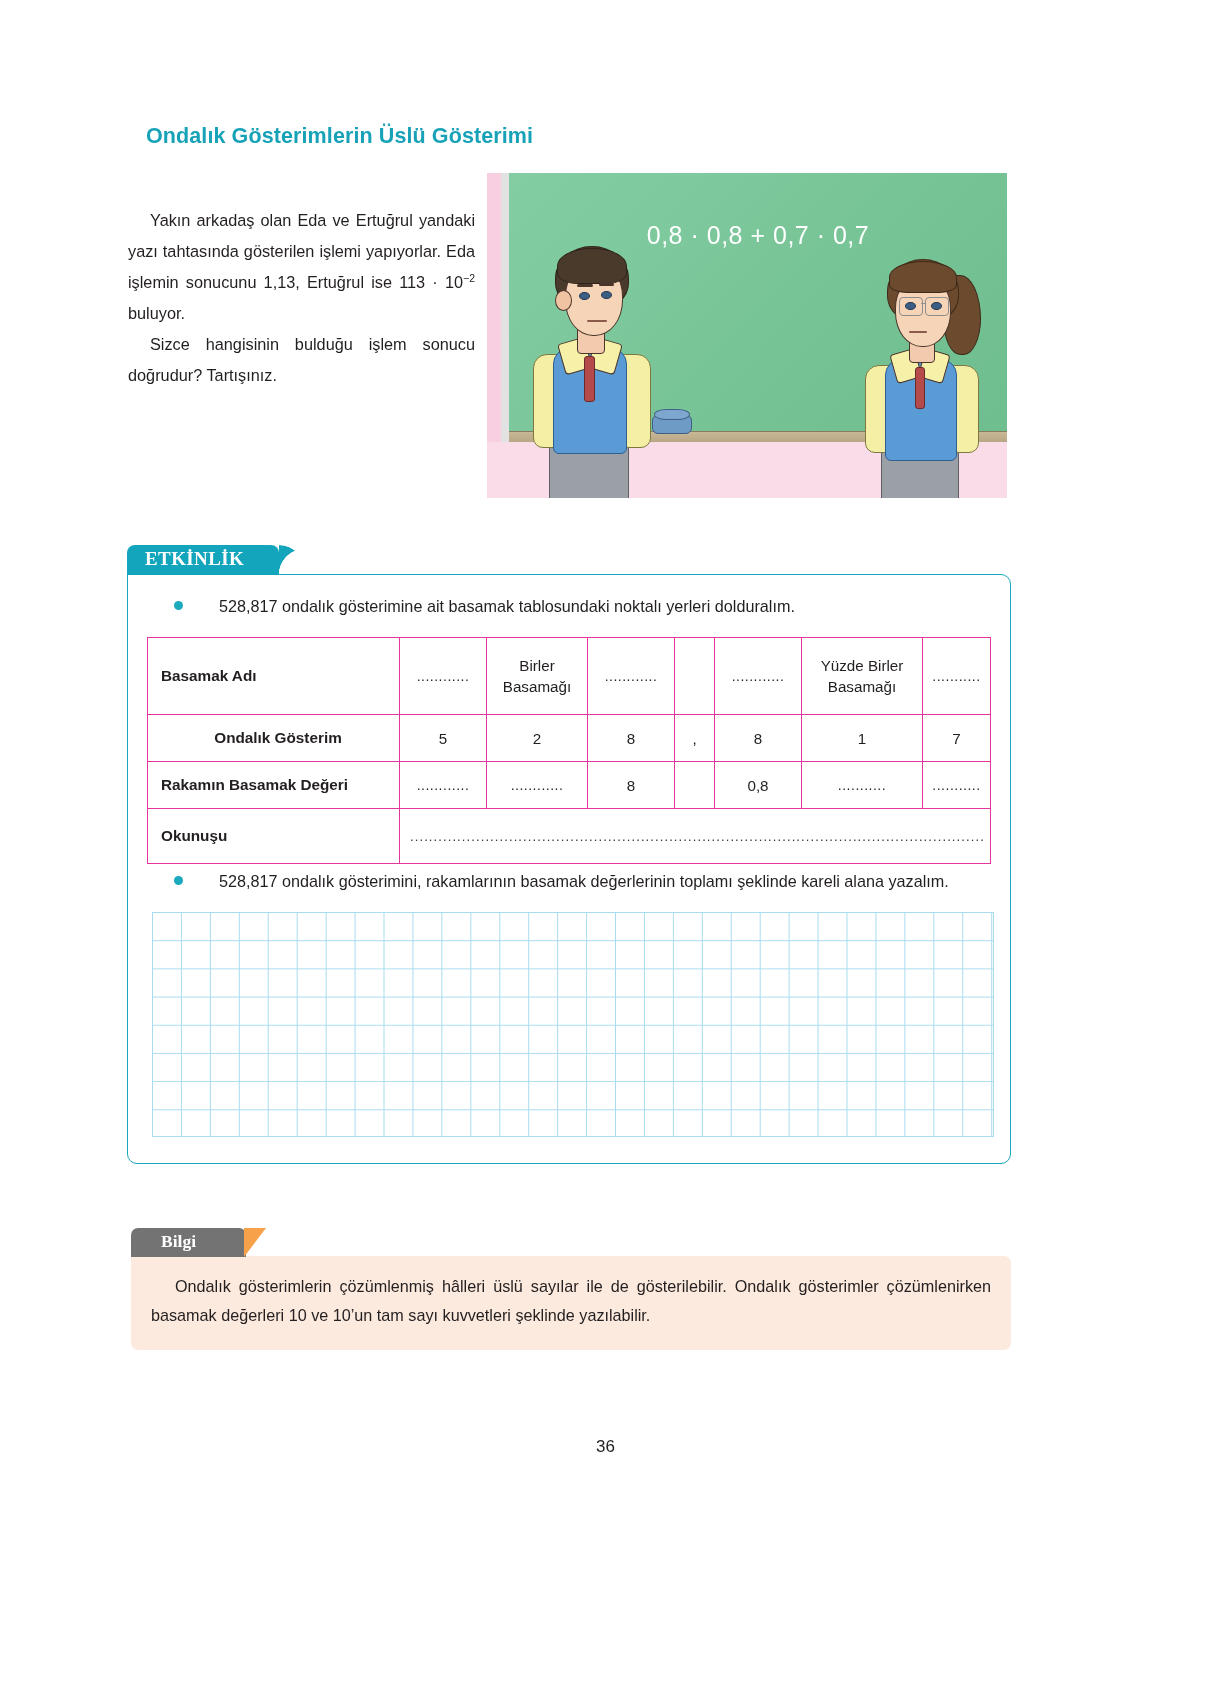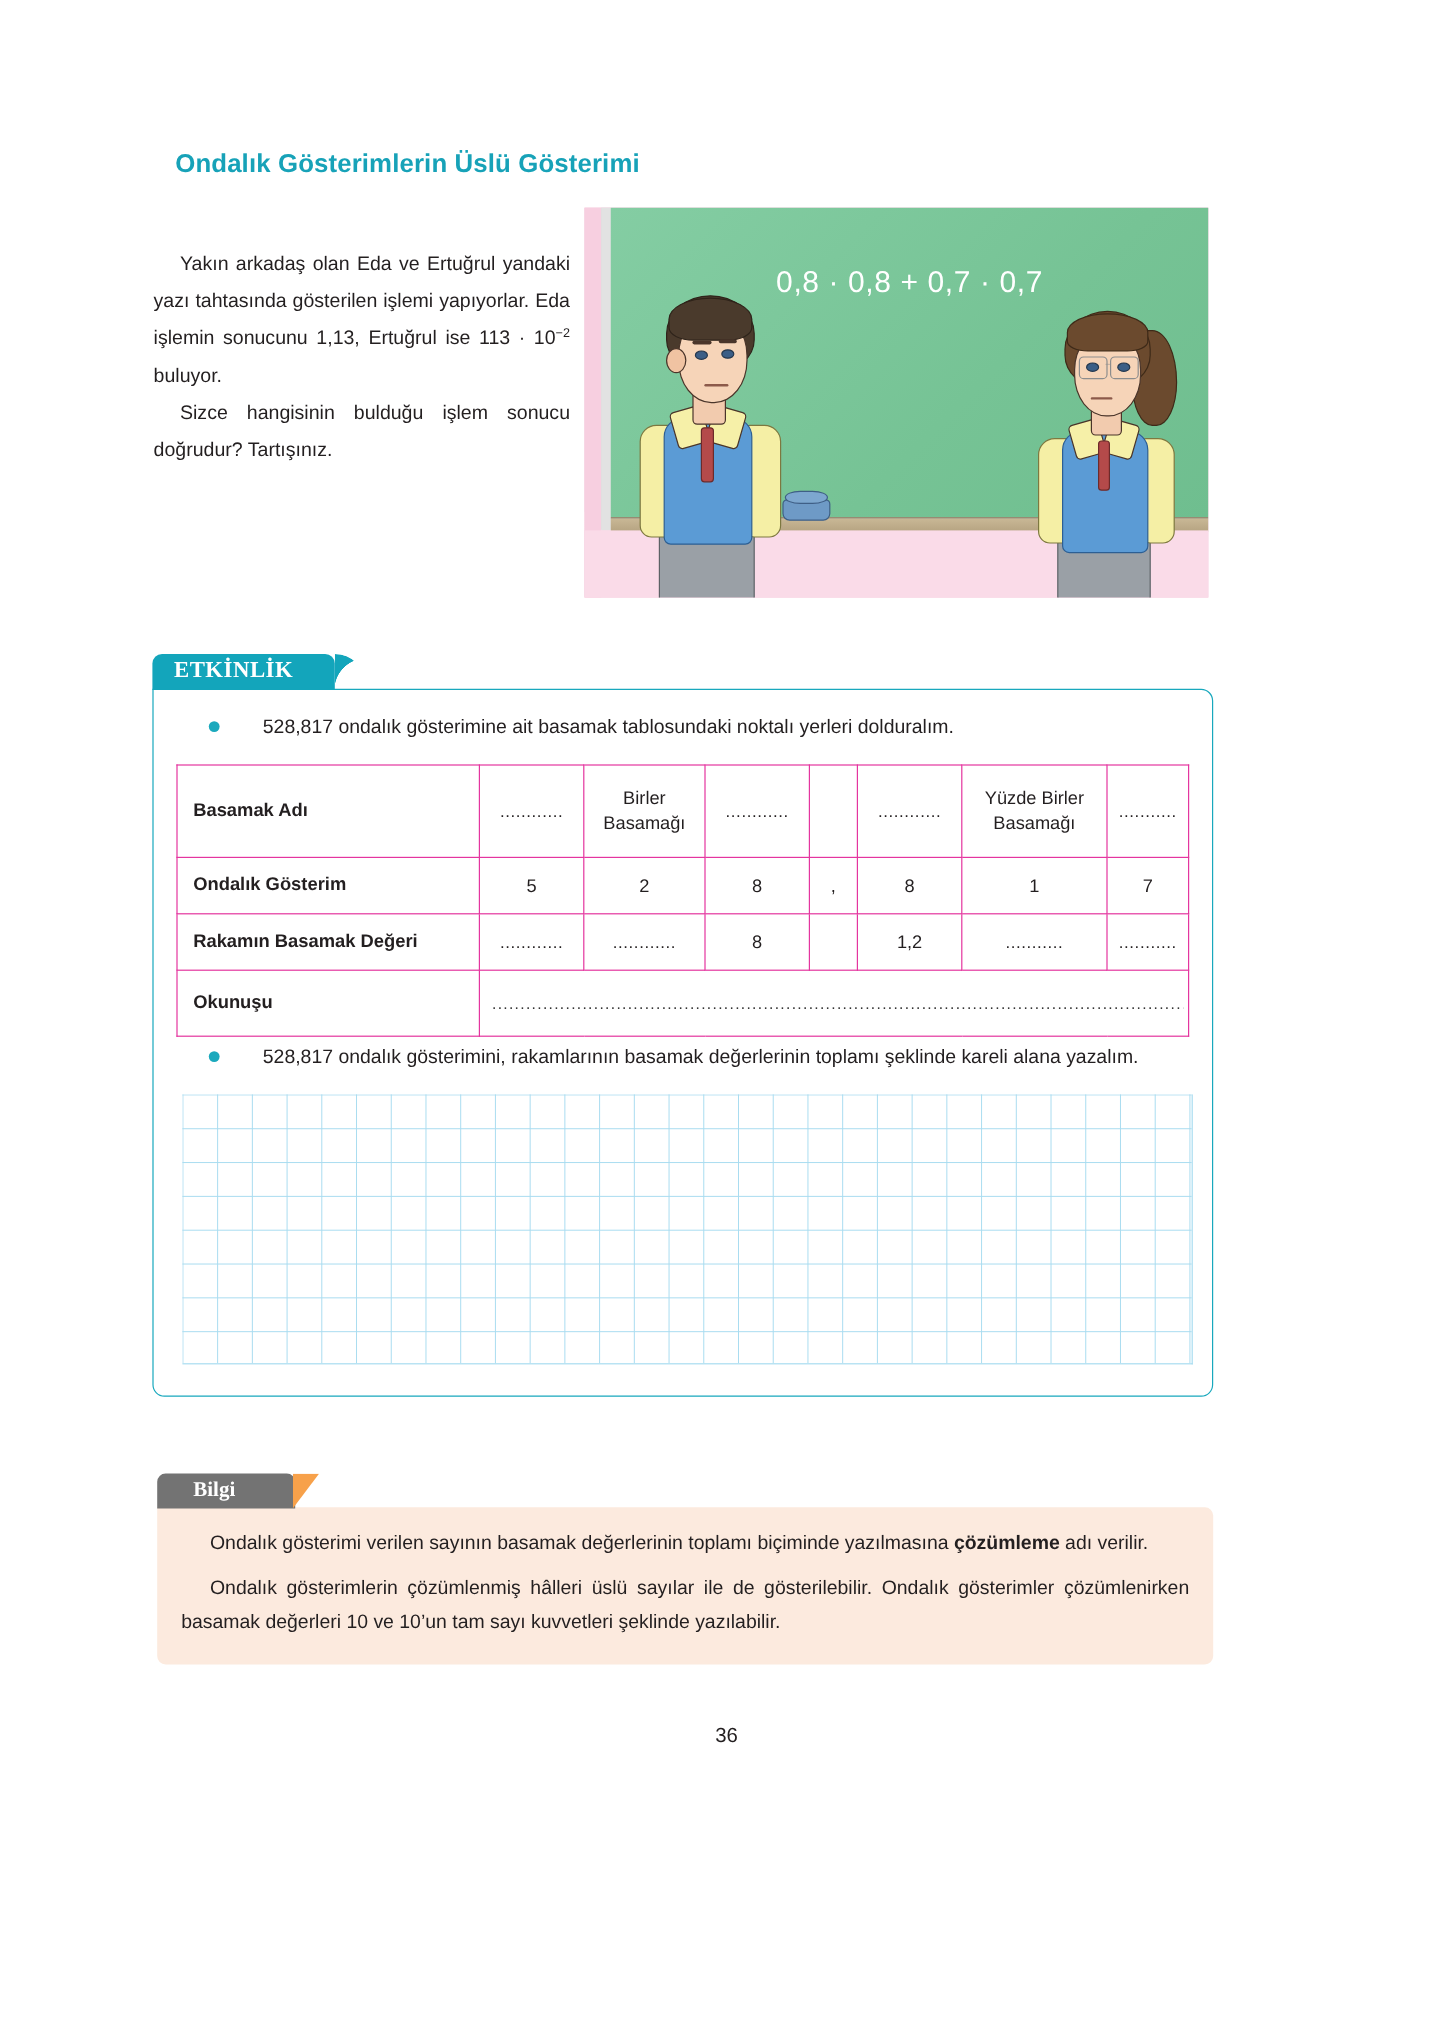--- a/index.html
+++ b/index.html
@@ -236,21 +236,21 @@
     padding-left: 13px;
     font-weight: bold;
     font-size: 15.3px;
   }
   .bt td.grouphead {
     font-weight: bold;
     font-size: 15.6px;
     height: 34px;
   }
   .bt .r-name td { height: 68px; }
-  .bt .r-dec td  { height: 38px; }
+  .bt .r-dec td  { height: 38px; text-align: center; }
   .bt .r-val td  { height: 38px; }
   .bt .r-read td { height: 46px; }
   .dots { letter-spacing: .5px; color: #333; font-size: 14px; }
   .dots-long {
     display: block;
     text-align: left;
     padding-left: 6px;
     letter-spacing: 1.1px;
     font-size: 13px;
     color: #333;
@@ -457,21 +457,21 @@
         <td>1</td>
         <td>7</td>
       </tr>
 
       <tr class="r-val">
         <td class="lbl">Rakamın Basamak Değeri</td>
         <td class="dots">............</td>
         <td class="dots">............</td>
         <td>8</td>
         <td></td>
-        <td>1,2</td>
+        <td>0,8</td>
         <td class="dots">...........</td>
         <td class="dots">...........</td>
       </tr>
 
       <tr class="r-read">
         <td class="lbl">Okunuşu</td>
         <td colspan="7">
           <span class="dots-long">............................................................................................................................................................</span>
         </td>
       </tr>
@@ -485,18 +485,17 @@
 
     <div class="grid-area"></div>
   </div>
 </div>
 
 <div class="bilgi-wrap">
   <div class="tab-bilgi">
     <span class="tab-label">Bilgi</span>
   </div>
   <div class="bilgi-body">
-    <p><span>Ondalık gösterimi verilen sayının basamak değerlerinin toplamı biçiminde yazılmasına </span><b>çözümleme</b><span> adı verilir.</span></p>
     <p>Ondalık gösterimlerin çözümlenmiş hâlleri üslü sayılar ile de gösterilebilir. Ondalık gösterimler çözümlenirken basamak değerleri 10 ve 10’un tam sayı kuvvetleri şeklinde yazılabilir.</p>
   </div>
 </div>
 
 <div class="page-number">36</div>
 
 </body></html>

